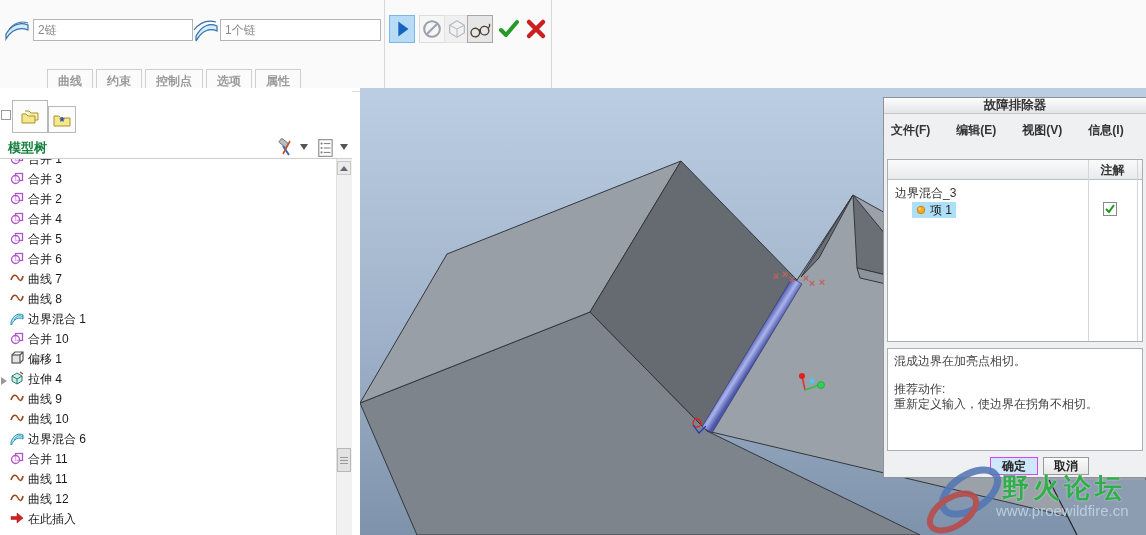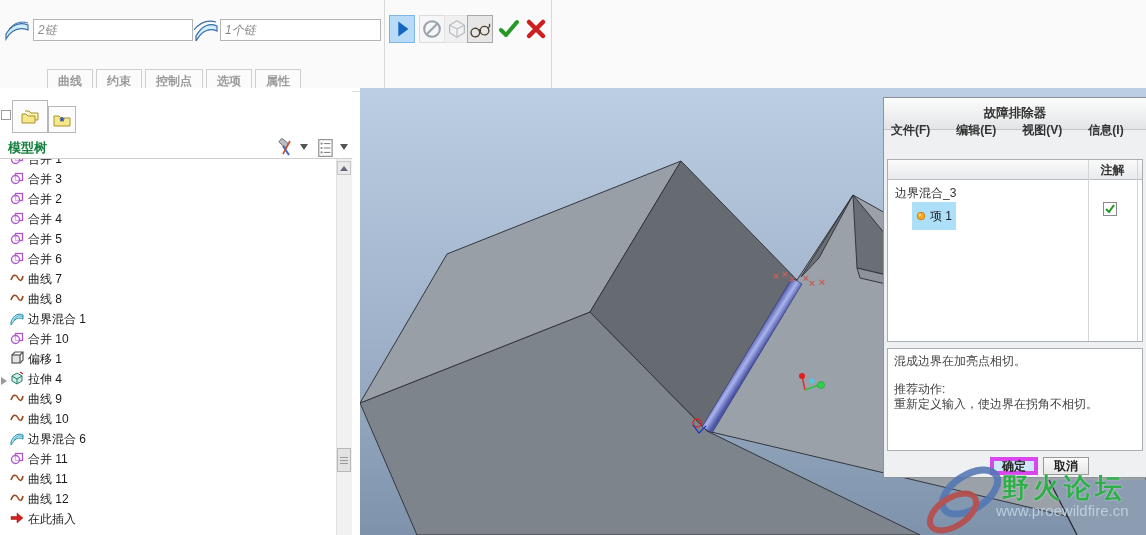--- a/index.html
+++ b/index.html
@@ -4,21 +4,21 @@
 <style>
   html,body{margin:0;padding:0;}
   .page{position:relative;width:1146px;height:535px;background:#ffffff;overflow:hidden;
         font-family:"Liberation Sans", sans-serif;font-size:12px;color:#222;}
   .abs{position:absolute;}
   
   .toolbar{left:0;top:0;width:1146px;height:88px;background:#fafafa;}
   .vsep{width:1px;background:#d8d8d8;top:0;height:88px;}
   .chain-icon{width:26px;height:26px;top:16px;}
   .chain-input{height:20px;border:1px solid #b4b4b4;background:#fff;color:#8a8a8a;
-               font-size:12px;padding:0 4px;top:19px;font-family:"Liberation Sans",sans-serif;font-style:italic;}
+               font-size:12px;padding:0 4px;top:19px;font-family:"Liberation Sans",sans-serif;}
   .tbtn{width:26px;height:28px;top:15px;display:flex;align-items:center;justify-content:center;
         background:transparent;border:1px solid transparent;box-sizing:border-box;}
   .tbtn svg{width:22px;height:22px;}
   .tbtn.sel{background:#b8dcf8;border-color:#7fb6e8;}
   .tbtn.lite{background:#f6f6f6;border-color:#dcdcdc;}
   .tbtn.dis{background:#f0f0f0;border-color:#e3e3e3;}
   .tbtn.pressed{background:#e6e6e6;border-color:#a8a8a8;}
   .tabs{left:47px;top:69px;display:flex;}
   .tab{border:1px solid #cfcfcf;background:#fbfbfb;color:#9b9b9b;font-weight:bold;
        padding:3px 10px 4px 10px;margin-right:3px;white-space:nowrap;}
@@ -44,40 +44,40 @@
   .sbtn{left:337px;top:161px;width:14px;height:14px;background:#eaeaea;border:1px solid #c8c8c8;
         display:flex;align-items:center;justify-content:center;z-index:7;box-sizing:border-box;}
   .sthumb{left:337px;top:448px;width:14px;height:24px;background:#e2e2e2;border:1px solid #b8b8b8;z-index:7;box-sizing:border-box;
           display:flex;flex-direction:column;align-items:center;justify-content:center;gap:2px;}
   .sthumb i{display:block;width:8px;height:1px;background:#999;}
   
   .viewport{left:360px;top:88px;width:786px;height:447px;z-index:0;}
   
   .dlg{left:883px;top:97px;width:264px;height:381px;background:#eef0f2;border:1px solid #8f9399;
        box-sizing:border-box;z-index:20;}
-  .dlg-title{left:0;top:0;width:100%;height:32px;background:linear-gradient(#fdfdfd,#e2e4e6);
+  .dlg-title{left:0;top:0;width:100%;height:16px;background:linear-gradient(#fdfdfd,#e2e4e6);
              border-bottom:1px solid #c4c6c8;display:flex;align-items:center;justify-content:center;
              font-weight:bold;font-size:12.5px;color:#333;box-sizing:border-box;}
   .dlg-menu{left:7px;top:24px;display:flex;gap:26px;font-size:12px;color:#333;font-weight:bold;}
   .dlg-table{left:3px;top:61px;width:256px;height:183px;background:#fff;border:1px solid #a8aeb4;box-sizing:border-box;}
   .dlg-thead{position:absolute;left:0;top:0;width:100%;height:20px;background:linear-gradient(#fafafa,#e8eaec);
              border-bottom:1px solid #b8bec4;box-sizing:border-box;}
   .dlg-col1{position:absolute;left:200px;top:0;bottom:0;width:1px;background:#d2d6da;}
   .dlg-col2{position:absolute;left:249px;top:0;bottom:0;width:1px;background:#d2d6da;}
   .dlg-colhdr{position:absolute;left:200px;top:2px;width:49px;text-align:center;font-weight:bold;color:#333;}
   .dlg-parent{position:absolute;left:7px;top:25px;color:#333;}
-  .dlg-childrow{position:absolute;left:24px;top:42px;height:28px;display:flex;align-items:center;
+  .dlg-childrow{position:absolute;left:24px;top:42px;height:16px;display:flex;align-items:center;
                 background:#ade0f8;padding:0 4px;text-align:right;}
   .dlg-childrow .dot{width:10px;height:10px;margin-right:4px;}
   .dlg-check{position:absolute;left:215px;top:42px;width:14px;height:14px;}
   .dlg-msg{left:3px;top:250px;width:256px;height:103px;background:#fff;border:1px solid #a8aeb4;
            box-sizing:border-box;padding:5px 6px;color:#444;line-height:15px;}
   .dlg-btn{position:absolute;height:18px;font-size:12px;font-weight:bold;color:#222;
            display:flex;align-items:center;justify-content:center;box-sizing:border-box;}
-  .dlg-ok{left:106px;top:359px;width:48px;background:#cfe7fa;border:4px solid #d946ef;}
+  .dlg-ok{left:106px;top:359px;width:48px;background:#cfe7fa;border:1px solid #d946ef;}
   .dlg-cancel{left:159px;top:359px;width:46px;background:linear-gradient(#fbfbfb,#e6e6e6);border:1px solid #9a9a9a;}
   
   .watermark{left:916px;top:452px;width:230px;height:83px;z-index:40;pointer-events:none;}
   .wm-logo{position:absolute;left:4px;top:8px;}
   .wm-title{position:absolute;left:86px;top:18px;font-size:27px;font-weight:bold;color:#2fae4a;
             letter-spacing:4px;white-space:nowrap;text-shadow:0 0 2px rgba(255,255,255,.7);}
   .wm-url{position:absolute;left:80px;top:50px;font-size:15px;color:#b9cede;white-space:nowrap;}
 </style>
 </head>
 <body>

